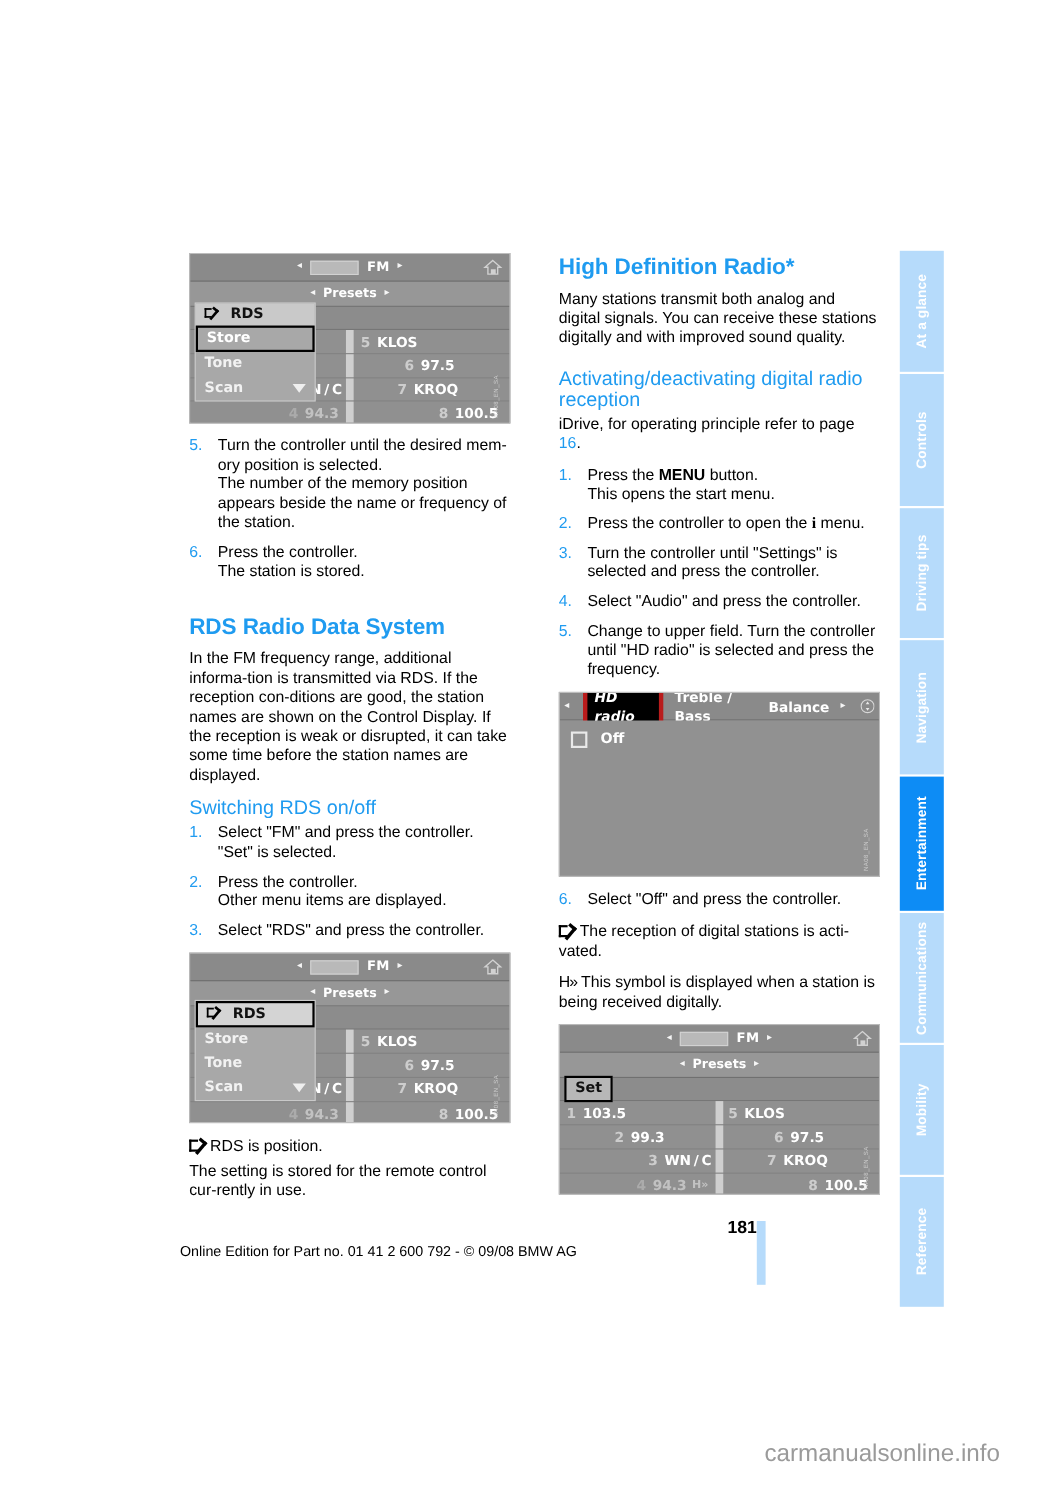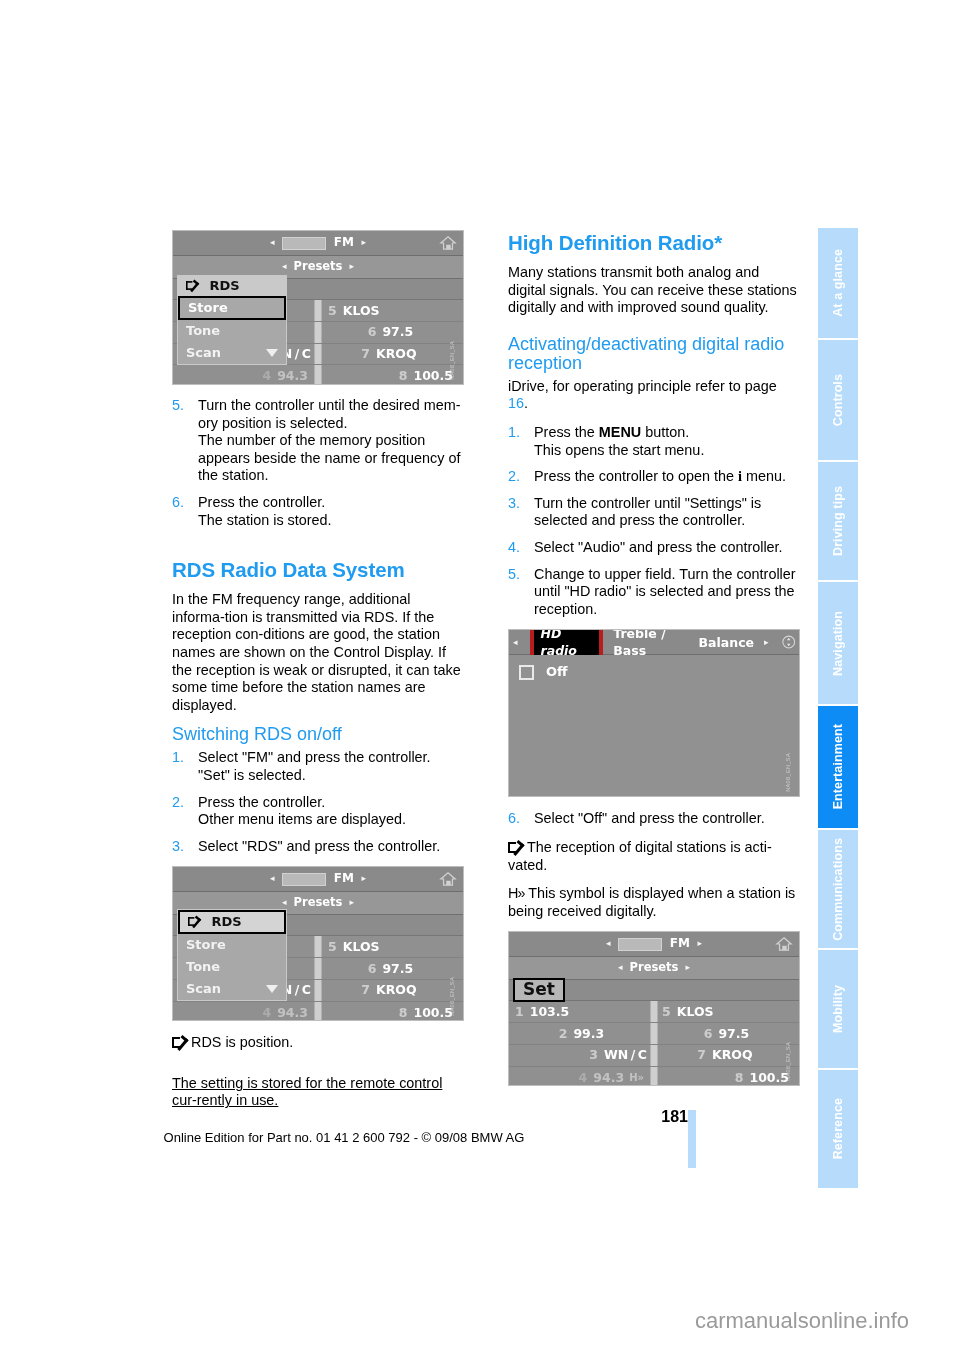--- a/index.html
+++ b/index.html
@@ -141,21 +141,21 @@
   .popup .item.sel{
     border:2px solid #000;background:#a8a8a8;color:#fff;
     box-sizing:border-box;height:24px;line-height:20px;
   }
   .popup .caret{position:absolute;right:8px;top:7px;
     border-left:6px solid transparent;border-right:6px solid transparent;
     border-top:8px solid #efefef;}
   .setbtn{
     position:absolute;left:4px;top:46px;z-index:4;
     background:#b7b7b7;color:#111;border:2px solid #000;
-    font-size:17px;font-weight:bold;padding:1px 8px;
+    font-size:13px;font-weight:bold;padding:1px 8px;
   }
   .watermark{
     position:absolute;right:1px;bottom:4px;
     writing-mode:vertical-rl;transform:rotate(180deg);
     font-size:5.5px;color:#dcdcdc;letter-spacing:.4px;
     font-family:"Liberation Sans", sans-serif;opacity:.8;
   }
   
   .shot2 .tabsbar{
     height:24px;background:#8a8a8a;border-bottom:1px solid #6e6e6e;
@@ -411,21 +411,21 @@
           <span>Scan</span>
           <span class="caret"></span>
         </div>
       </div>
       <div class="watermark">NA08_EN_SA</div>
     </div>
 
     <p class="tight" style="margin-top:13px;">
       <span class="ckbox"></span><span>RDS is position.</span>
     </p>
-    <p class="body" style="margin-top:23px;text-decoration:underline;">The setting is stored for the remote control cur-rently in use.</p>
+    <p class="body" style="margin-top:5px;">The setting is stored for the remote control cur-rently in use.</p>
   </div>
 
   <div class="col col-right">
 
     <h1 class="sect">High Definition Radio*</h1>
     <p class="body">Many stations transmit both analog and digital signals. You can receive these stations digitally and with improved sound quality.</p>
 
     <h2 class="sub" style="margin-top:18px;">Activating/deactivating digital radio reception</h2>
     <p class="body"><span>iDrive, for operating principle refer to page </span><span class="pagelink">16</span><span>.</span></p>
 
@@ -450,21 +450,21 @@
       </li>
       <li>
         <span class="num">4.</span>
         <span>Select "Audio" and press the controller.</span>
       </li>
       <li>
         <span class="num">5.</span>
         <span>
           <span>Change to upper field. Turn the controller</span><br>
           <span>until "HD radio" is selected and press the</span><br>
-          <span>reception.</span>
+          <span>frequency.</span>
         </span>
       </li>
     </ol>
 
     <div class="shot shot2" style="width:290px;height:166px;margin-top:10px;">
       <div class="tabsbar">
         <span class="arr" style="margin:0 2px 0 0;">◂</span>
         <span class="seltab">HD radio</span>
         <span>Treble / Bass</span>
         <span>Balance</span>

